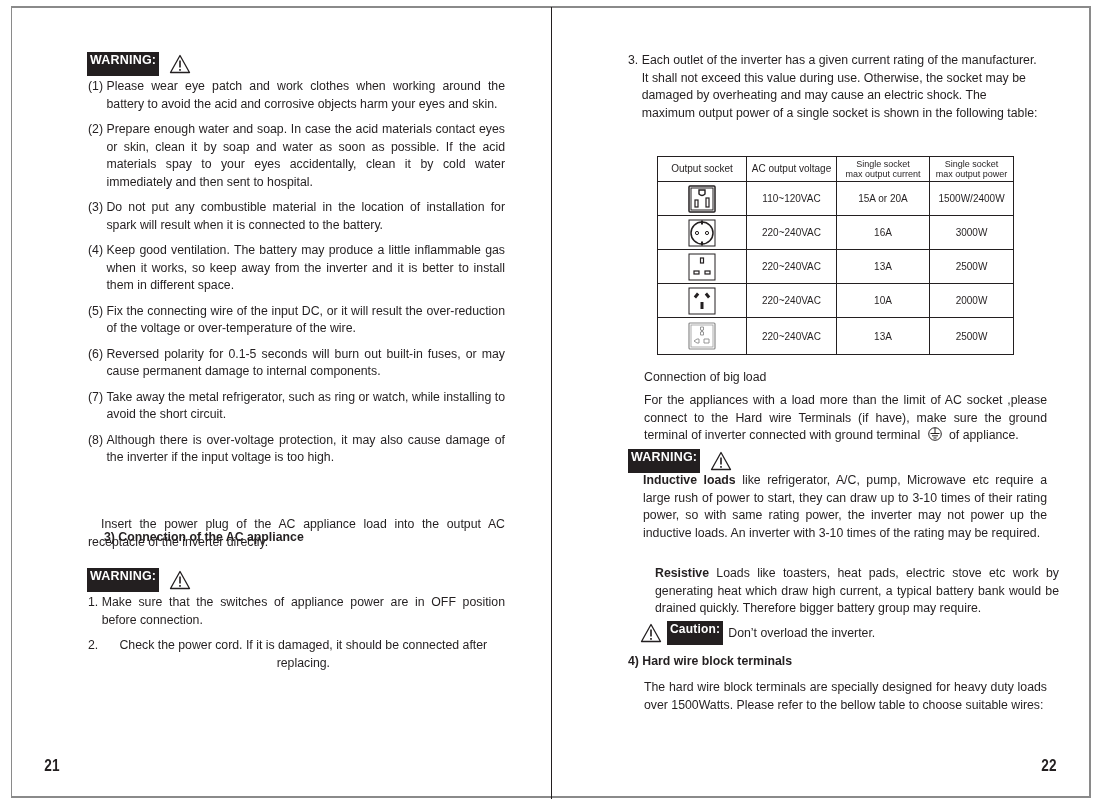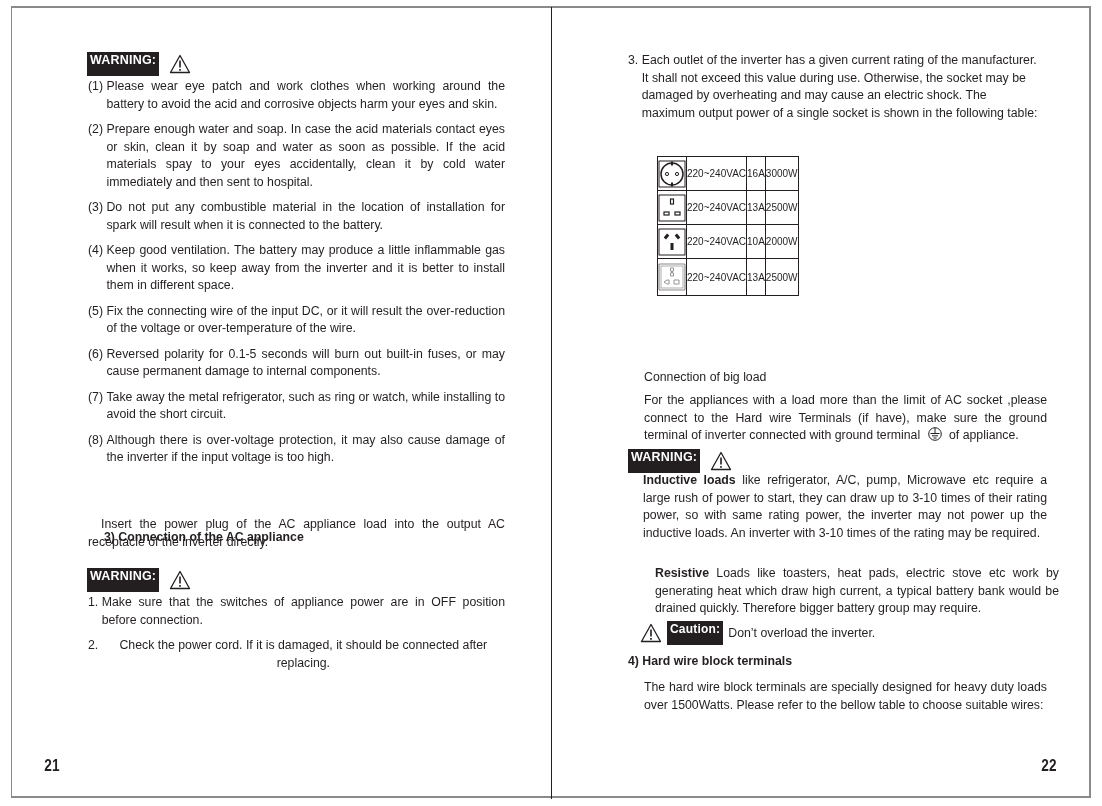--- a/index.html
+++ b/index.html
@@ -122,20 +122,46 @@
   <div class="abs txt" style="left:628px; top:52px; width:412px; text-align:left;">
     <div class="item">
       <span class="num">3.</span>
         <span class="num"> </span>
       <span class="body">Each outlet of the inverter has a given current rating of the manufacturer. It shall not exceed this value during use. Otherwise, the socket may be damaged by overheating and may cause an electric shock. The maximum output power of a single socket is shown in the following table:</span>
     </div>
   </div>
 
   <table class="sock">
     <tbody>
+        <tr>
+      <th style="width:88px;">Output socket</th>
+      <th style="width:89px;">AC output voltage</th>
+      <th class="s" style="width:92px;">
+        <div>Single socket</div>
+        <div>max output current</div>
+      </th>
+      <th class="s" style="width:83px;">
+        <div>Single socket</div>
+        <div>max output power</div>
+      </th>
+    </tr>
+    <tr>
+      <td>
+        <svg class="ic" width="28" height="28" viewBox="0 0 28 28">
+          <rect x="1" y="1" width="26" height="26" rx="1" fill="none" stroke="#231f20" stroke-width="1.5"></rect>
+          <rect x="3" y="3" width="22" height="22" fill="none" stroke="#231f20" stroke-width="1"></rect>
+          <path d="M11 5 L17 5 L17 9 Q14 12 11 9 Z" fill="none" stroke="#231f20" stroke-width="1.4"></path>
+          <rect x="7" y="15" width="3" height="7" fill="none" stroke="#231f20" stroke-width="1.2"></rect>
+          <rect x="18" y="13" width="3" height="9" fill="none" stroke="#231f20" stroke-width="1.2"></rect>
+        </svg>
+      </td>
+      <td>110~120VAC</td>
+      <td>15A or 20A</td>
+      <td>1500W/2400W</td>
+    </tr>
     <tr>
       <td>
         <svg class="ic" width="28" height="28" viewBox="0 0 28 28">
           <rect x="1" y="1" width="26" height="26" fill="none" stroke="#231f20" stroke-width="1"></rect>
           <circle cx="14" cy="14" r="11" fill="none" stroke="#231f20" stroke-width="1.5"></circle>
           <rect x="13" y="1.5" width="2" height="4" fill="#231f20"></rect>
           <rect x="13" y="22.5" width="2" height="4" fill="#231f20"></rect>
           <circle cx="9" cy="14" r="1.6" fill="none" stroke="#231f20" stroke-width="1"></circle>
           <circle cx="19" cy="14" r="1.6" fill="none" stroke="#231f20" stroke-width="1"></circle>
         </svg>

